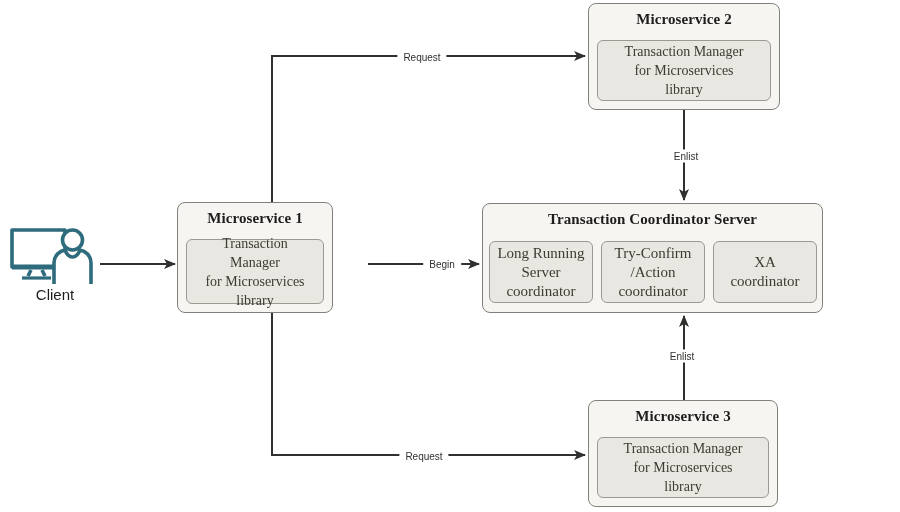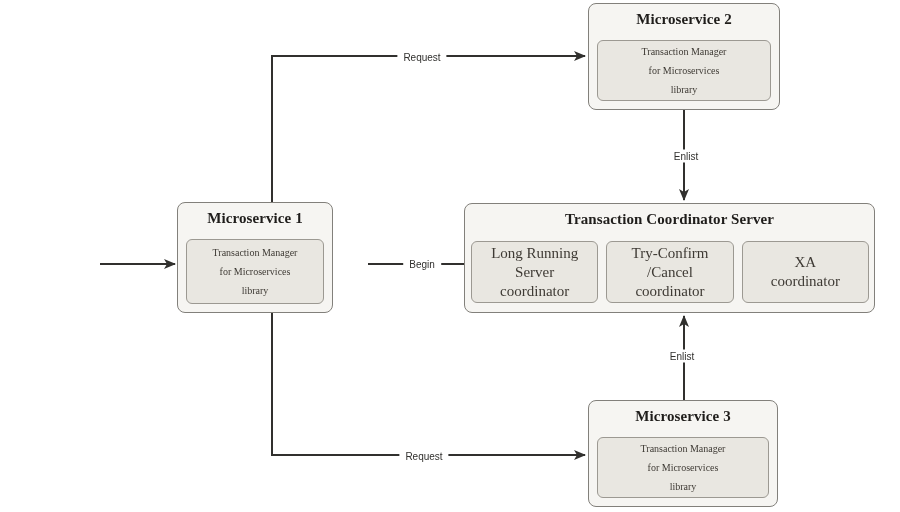--- a/index.html
+++ b/index.html
@@ -42,21 +42,21 @@
     left: 8px; right: 8px;
     top: 36px; bottom: 8px;
     background: var(--inner-fill, #e9e7e1);
     border: 1px solid var(--inner-border, #9c9992);
     border-radius: 6px;
     display: flex;
     flex-direction: column;
     align-items: center;
     justify-content: center;
     text-align: center;
-    font-size: 10px;
+    font-size: 14px;
     line-height: 19px;
     color: #3e3a34;
     padding: 16px;
   }
 
   .coord-row {
     position: absolute;
     left: 6px; right: 5px;
     top: 37px; bottom: 9px;
     display: flex;
@@ -83,21 +83,21 @@
     position: absolute;
     transform: translate(-50%, -50%);
     background: #ffffff;
     padding: 1px 6px;
     font-size: 10px;
     color: #31302e;
     z-index: 3;
     white-space: nowrap;
   }
   .lbl-request-top    { left: 422px; top: 57px;  }
-  .lbl-begin          { left: 422px; top: 264px; }
+  .lbl-begin          { left: 442px; top: 264px; }
   .lbl-request-bottom { left: 424px; top: 456px; }
   .lbl-enlist-top     { left: 686px; top: 156px; }
   .lbl-enlist-bottom  { left: 682px; top: 356px; }
 
   .client {
     position: absolute;
     left: 2px; top: 226px;
     width: 106px;
     z-index: 2;
     text-align: center;
@@ -105,21 +105,21 @@
   .client svg { display: block; margin: 0 auto; }
   .client-label {
     margin-top: 2px;
     font-size: 15px;
     color: #1f1d1b;
   }
 
   .pos-ms1 { left: 177px; top: 202px; width: 156px; height: 111px; }
   .pos-ms2 { left: 588px; top: 3px;   width: 192px; height: 107px; }
   .pos-ms3 { left: 588px; top: 400px; width: 190px; height: 107px; }
-  .pos-tcs { left: 464px; top: 203px; width: 411px; height: 110px; }
+  .pos-tcs { left: 482px; top: 203px; width: 341px; height: 110px; }
 </style>
 </head>
 <body>
 
 <div class="canvas">
 
   <svg class="connectors" viewBox="0 0 900 512" xmlns="http://www.w3.org/2000/svg">
     <defs>
       <marker id="arrow" viewBox="0 0 12 10" refX="11" refY="5" markerWidth="12" markerHeight="10" markerUnits="userSpaceOnUse" orient="auto">
         <path d="M0,0 L12,5 L0,10 L3,5 Z" fill="#31302e"></path>
@@ -128,20 +128,37 @@
     <g stroke="#31302e" stroke-width="2" fill="none">
       <path d="M100 264 H175" marker-end="url(#arrow)"></path>
       <path d="M272 202 V56 H585" marker-end="url(#arrow)"></path>
       <path d="M368 264 H479" marker-end="url(#arrow)"></path>
       <path d="M272 313 V455 H585" marker-end="url(#arrow)"></path>
       <path d="M684 110 V200" marker-end="url(#arrow)"></path>
       <path d="M684 400 V316" marker-end="url(#arrow)"></path>
     </g>
   </svg>
 
+  <div class="client">
+    <span>
+      <svg width="92" height="58" viewBox="0 0 92 58">
+        <g stroke="#2e6b7d" stroke-width="3.6" fill="none" stroke-linejoin="round">
+          <rect x="3" y="4" width="53" height="37"></rect>
+          <path d="M3 41 H56" stroke-width="5"></path>
+          <path d="M22 44 L19 50 M33 44 L36 50"></path>
+          <path d="M13 52 H42" stroke-width="3.2"></path>
+        </g>
+        <g stroke="#2e6b7d" stroke-width="3.6" fill="#ffffff" stroke-linejoin="round">
+          <path d="M45 58 V37 C45 29 51 25 56 24 C58 29 61 31 63.5 31 C66 31 69 29 71 24 C76 25 82 29 82 37 V58"></path>
+          <circle cx="63.5" cy="14" r="10"></circle>
+        </g>
+      </svg>
+    </span>
+    <div class="client-label">Client</div>
+  </div>
 
   <div class="node pos-ms1">
     <div class="node-title">Microservice 1</div>
     <div class="inner-box">
       <span>Transaction Manager</span>
       <span>for Microservices</span>
       <span>library</span>
     </div>
   </div>
 
@@ -166,21 +183,21 @@
   <div class="node pos-tcs">
     <div class="node-title">Transaction Coordinator Server</div>
     <div class="coord-row">
       <div class="coord-box">
         <span>Long Running</span>
         <span>Server</span>
         <span>coordinator</span>
       </div>
       <div class="coord-box">
         <span>Try-Confirm</span>
-        <span>/Cancel</span>
+        <span>/Action</span>
         <span>coordinator</span>
       </div>
       <div class="coord-box">
         <span>XA</span>
         <span>coordinator</span>
       </div>
     </div>
   </div>
 
   <span class="edge-label lbl-request-top">Request</span>

